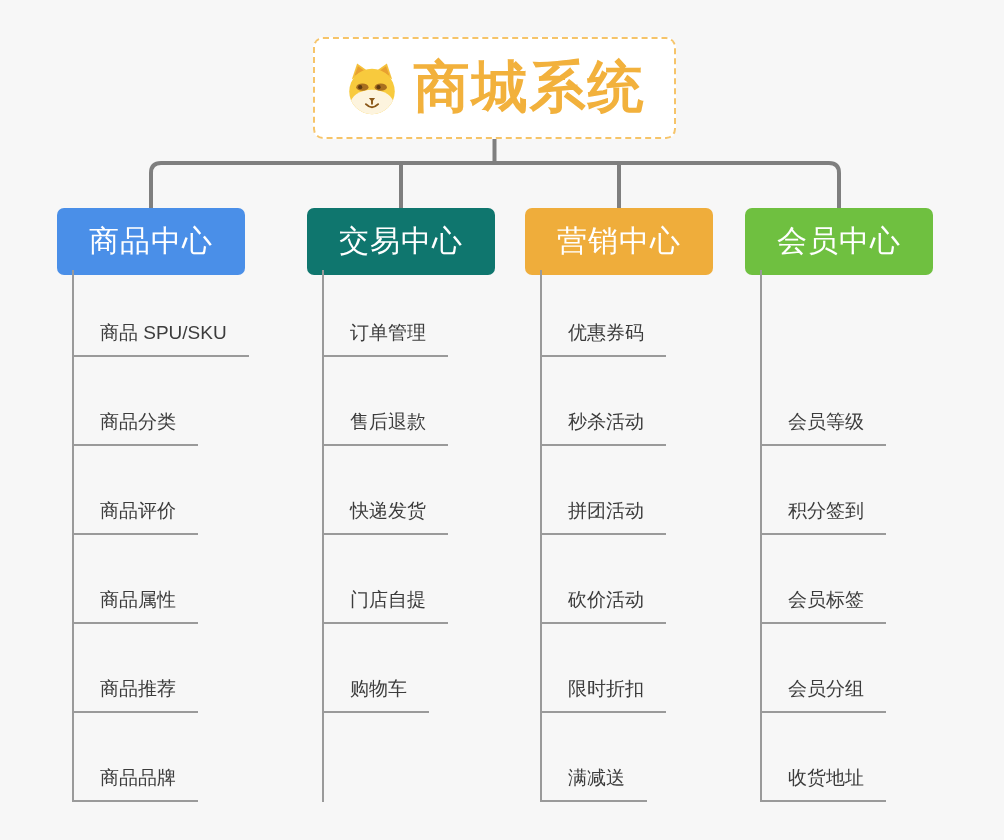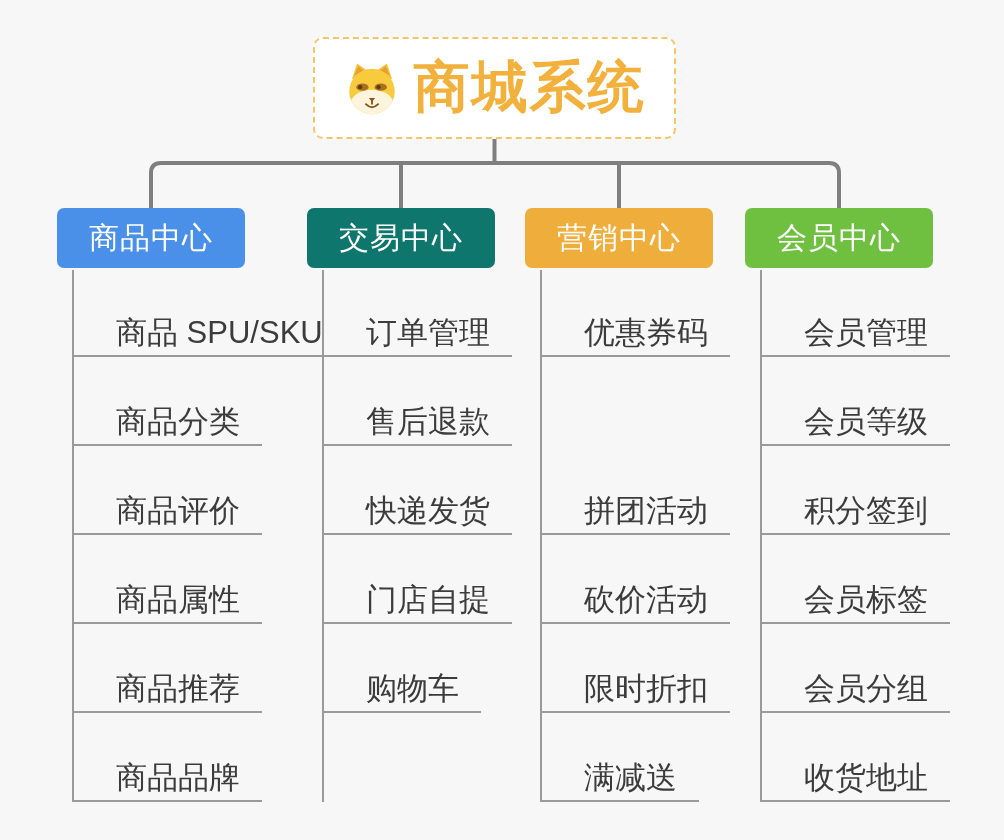--- a/index.html
+++ b/index.html
@@ -13,29 +13,29 @@
     position:absolute; left:313px; top:37px; width:363px; height:102px;
     box-sizing:border-box; background:#ffffff;
     border:2px dashed #f6c469; border-radius:10px;
     display:flex; align-items:center; justify-content:center; gap:14px;
   }
   .root-label { font-size:56px; font-weight:600; letter-spacing:2px; color:#f2b13c; }
   .doge { width:56px; height:56px; display:inline-flex; }
   .branch { position:absolute; top:208px; width:188px; }
   .b0 { left:57px; } .b1 { left:307px; } .b2 { left:525px; } .b3 { left:745px; }
   .branch-box {
-    width:188px; height:60px; border-radius:7px;
+    width:188px; height:67px; border-radius:7px;
     display:flex; align-items:center; justify-content:center;
     color:#ffffff; font-size:30px; font-weight:500; letter-spacing:1px;
   }
   .spine { position:absolute; left:15px; top:62px; width:2px; height:532px; background:#9a9a9a; }
   .leaf {
     position:absolute; left:15px; white-space:nowrap;
-    font-size:31px; color:#3c3c3c; line-height:32px;
-    padding:0 22px 6px 44px; border-bottom:2px solid #9a9a9a;
+    font-size:19px; color:#3c3c3c; line-height:32px;
+    padding:0 22px 6px 28px; border-bottom:2px solid #9a9a9a;
     cursor:default;
   }
   .r0 { top:109px; } .r1 { top:198px; } .r2 { top:287px; }
   .r3 { top:376px;text-align:center; } .r4 { top:465px; } .r5 { top:554px; }
 </style>
 </head>
 <body>
 
 <div class="canvas">
 
@@ -89,30 +89,30 @@
     <div class="leaf r1">售后退款</div>
     <div class="leaf r2">快递发货</div>
     <div class="leaf r3">门店自提</div>
     <div class="leaf r4">购物车</div>
   </div>
 
   <div class="branch b2">
     <div class="branch-box" style="background-color: rgb(239, 173, 59);">营销中心</div>
     <div class="spine"></div>
     <div class="leaf r0">优惠券码</div>
+    <div class="leaf r1">秒杀活动</div>
     <div class="leaf r2">拼团活动</div>
     <div class="leaf r3">砍价活动</div>
     <div class="leaf r4">限时折扣</div>
     <div class="leaf r5">满减送</div>
   </div>
 
   <div class="branch b3">
     <div class="branch-box" style="background-color: rgb(111, 192, 64);">会员中心</div>
     <div class="spine"></div>
-    <div class="leaf r0">会员管理</div>
     <div class="leaf r1">会员等级</div>
     <div class="leaf r2">积分签到</div>
     <div class="leaf r3">会员标签</div>
     <div class="leaf r4">会员分组</div>
     <div class="leaf r5">收货地址</div>
   </div>
 
 </div>
 
 </body></html>

